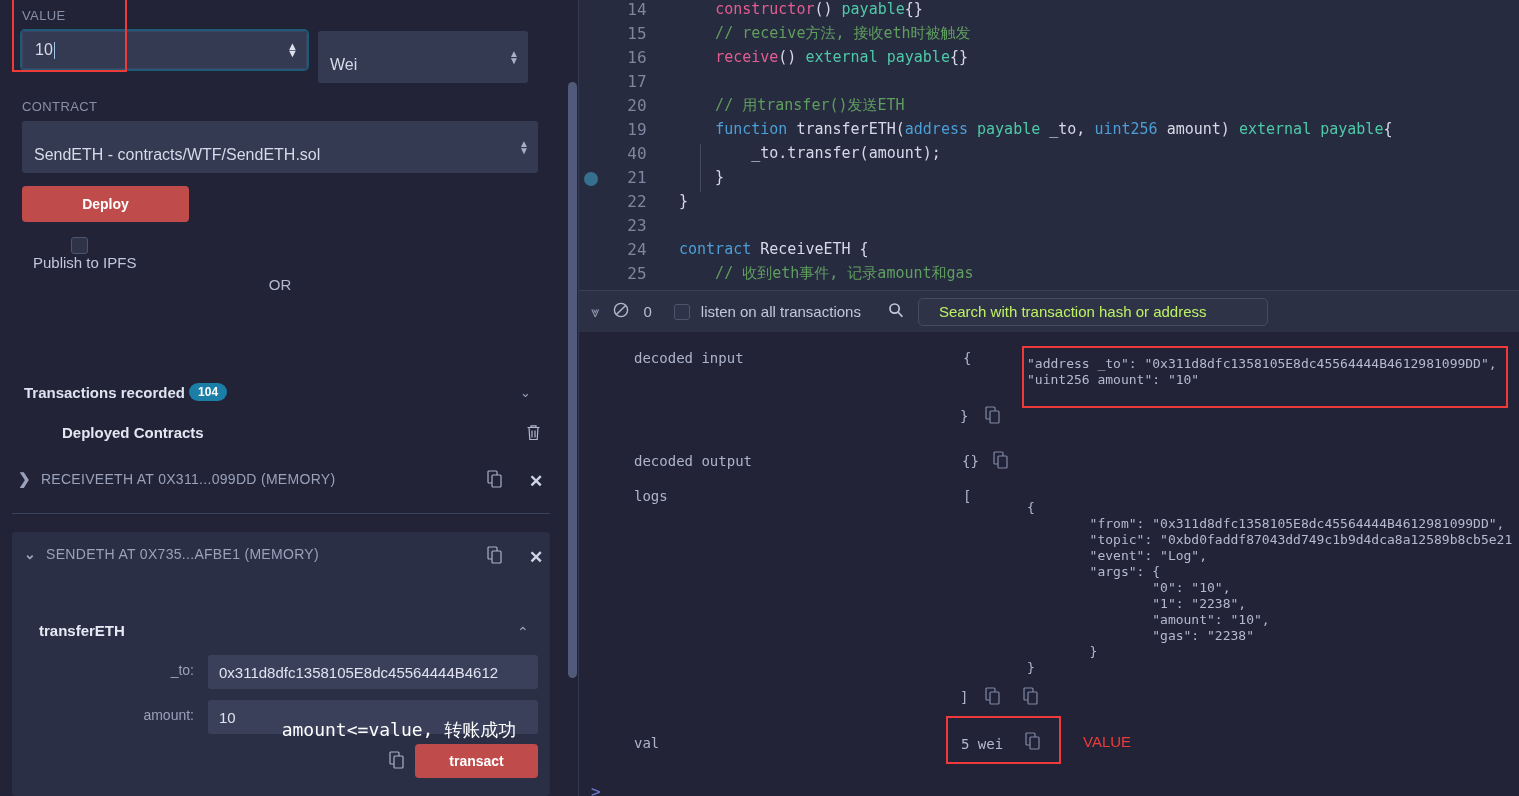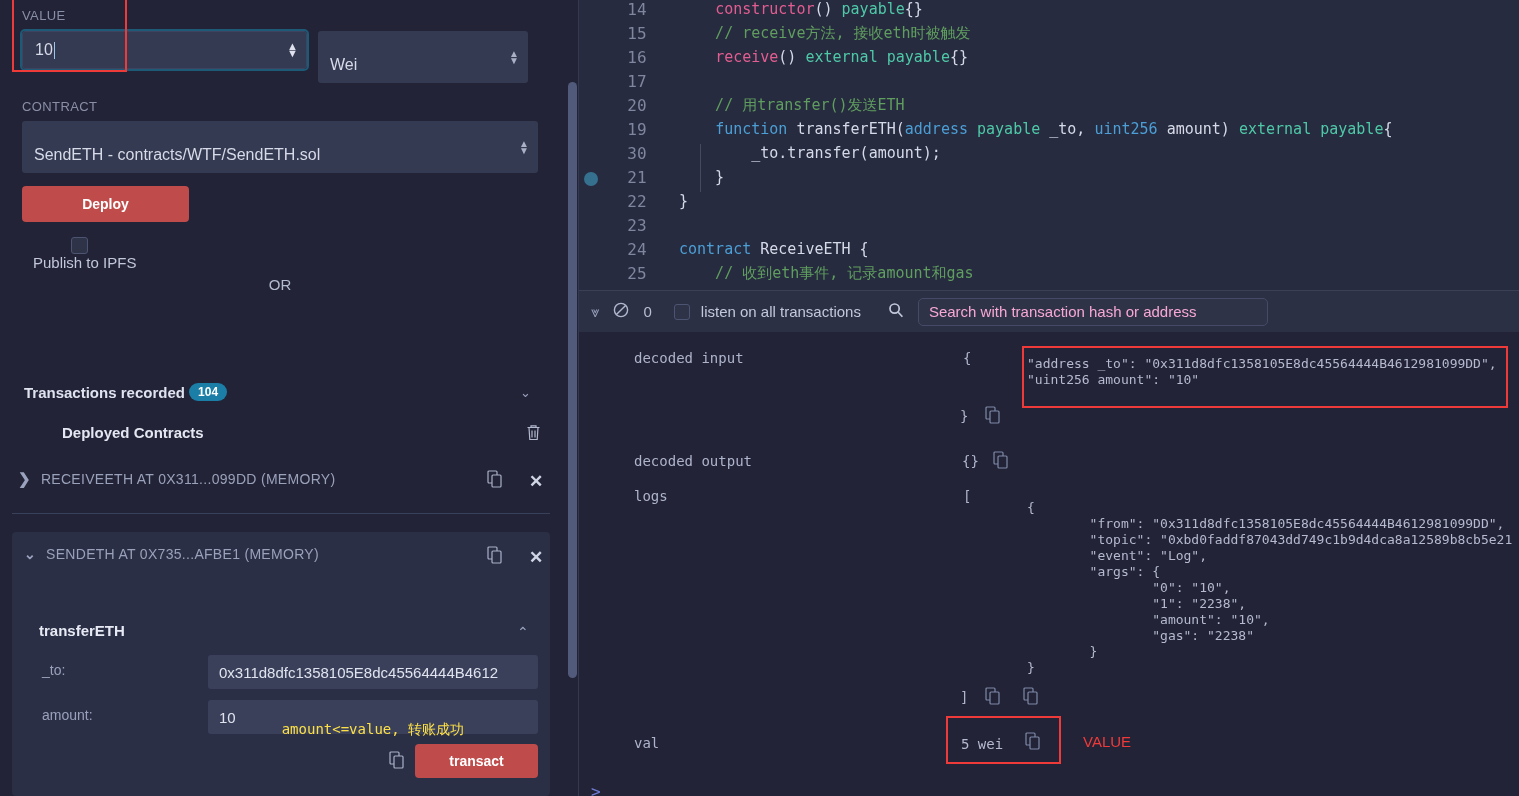--- a/index.html
+++ b/index.html
@@ -72,33 +72,33 @@
   }
   .chev { color: #9aa2bd; font-size: 13px; }
   .contract-row {
     display: flex; align-items: center; font-size: 14px;
     color: #9aa1ba; letter-spacing: .3px;
   }
   .deployed-card {
     background: #2a2f45; border-radius: 4px;
   }
   .arg-label {
-    font-size: 14px; color: #9aa1ba; text-align: left; padding-right: 8px;
+    font-size: 14px; color: #9aa1ba; text-align: right; padding-right: 8px;
   }
   .arg-input {
     height: 34px; background: #3a405a; border-radius: 3px;
     display: flex; align-items: center; padding-left: 11px;
     color: #e0e3ef; font-size: 15px; font-family: "Liberation Sans", sans-serif;
   }
   .btn-transact {
     background: #c04b4b; color: #fff; border: none; border-radius: 4px;
     font-size: 14px; font-weight: bold; cursor: pointer;
     height: 34px; padding: 4px 22px; font-family: "Liberation Sans", sans-serif;
   }
-  .note-red { color: #fde047; font-size: 14px; font-family: "Liberation Sans", sans-serif; margin-top: 25px;}
+  .note-red { color: #ffffff; font-size: 18px; font-family: "Liberation Sans", sans-serif; margin-top: 25px;}
 
   
   #left-scrollbar {
     position: absolute; left: 568px; top: 82px; width: 9px; height: 596px;
     background: #515a7a; border-radius: 5px;
   }
   #panel-divider {
     position: absolute; left: 578px; top: 0; width: 1px; height: 796px;
     background: #34394f;
   }
@@ -136,22 +136,22 @@
 
   
   #term-bar {
     position: absolute; left: 579px; top: 290px; right: 0; height: 42px;
     background: #2b3045; border-top: 1px solid #3b4057;
     display: flex; align-items: center; padding-left: 12px;
   }
   .tb-icon { color: #9aa2bd; margin-right: 14px; cursor: pointer; }
   .search-box {
     height: 28px; width: 350px; background: #2e3348; border: 1px solid #454b66;
-    border-radius: 5px; display: flex; align-items: center; padding-left: 10px;
-    color: #f9a8d4; font-size: 15px;
+    border-radius: 5px; display: flex; align-items: center; padding-left: 20px;
+    color: #bef264; font-size: 15px;
   }
   #term-body {
     position: absolute; left: 579px; top: 332px; right: 0; bottom: 0;
     background: #222336; overflow: hidden;
     font-family: "DejaVu Sans Mono", monospace; font-size: 14px;
     color: #b5bad0;
   }
   .kv-key { color: #aeb4cc; }
   .mono { font-family: "DejaVu Sans Mono", monospace; }
   .redbox { position: absolute; border: 2px solid #ef3a3a; }
@@ -273,21 +273,21 @@
   <div id="editor">
     <div id="editor-glyphs"></div>
     <div class="breakpoint" style="top:172px;"></div>
     <div id="code-lines">
         <div class="code-line" style="top: 0px; position: absolute; left: 0px; right: 0px;"><span class="lnum">14</span><span class="ctext"><span class="k-plain">    </span><span class="k-pink">constructor</span><span class="k-plain">() </span><span class="k-green">payable</span><span class="k-plain">{}</span></span></div>
         <div class="code-line" style="top: 24px; position: absolute; left: 0px; right: 0px;"><span class="lnum">15</span><span class="ctext"><span class="k-cmt">    // receive方法, 接收eth时被触发</span></span></div>
         <div class="code-line" style="top: 48px; position: absolute; left: 0px; right: 0px;"><span class="lnum">16</span><span class="ctext"><span class="k-plain">    </span><span class="k-pink">receive</span><span class="k-plain">() </span><span class="k-green">external</span><span class="k-plain"> </span><span class="k-green">payable</span><span class="k-plain">{}</span></span></div>
         <div class="code-line" style="top: 72px; position: absolute; left: 0px; right: 0px;"><span class="lnum">17</span><span class="ctext"></span></div>
         <div class="code-line" style="top: 96px; position: absolute; left: 0px; right: 0px;"><span class="lnum">20</span><span class="ctext"><span class="k-cmt">    // 用transfer()发送ETH</span></span></div>
         <div class="code-line" style="top: 120px; position: absolute; left: 0px; right: 0px;"><span class="lnum">19</span><span class="ctext"><span class="k-plain">    </span><span class="k-blue">function</span><span class="k-plain"> transferETH(</span><span class="k-blue">address</span><span class="k-plain"> </span><span class="k-green">payable</span><span class="k-plain"> _to, </span><span class="k-blue">uint256</span><span class="k-plain"> amount) </span><span class="k-green">external</span><span class="k-plain"> </span><span class="k-green">payable</span><span class="k-plain">{</span></span></div>
-        <div class="code-line" style="top: 144px; position: absolute; left: 0px; right: 0px;"><span class="lnum">30</span><span class="indent-guide"></span><span class="ctext"><span class="k-plain">        _to.transfer(amount);</span></span></div>
+        <div class="code-line" style="top: 144px; position: absolute; left: 0px; right: 0px;"><span class="lnum">40</span><span class="indent-guide"></span><span class="ctext"><span class="k-plain">        _to.transfer(amount);</span></span></div>
         <div class="code-line" style="top: 168px; position: absolute; left: 0px; right: 0px;"><span class="lnum">21</span><span class="indent-guide"></span><span class="ctext"><span class="k-plain">    }</span></span></div>
         <div class="code-line" style="top: 192px; position: absolute; left: 0px; right: 0px;"><span class="lnum">22</span><span class="ctext"><span class="k-plain">}</span></span></div>
         <div class="code-line" style="top: 216px; position: absolute; left: 0px; right: 0px;"><span class="lnum">23</span><span class="ctext"></span></div>
         <div class="code-line" style="top: 240px; position: absolute; left: 0px; right: 0px;"><span class="lnum">24</span><span class="ctext"><span class="k-blue">contract</span><span class="k-plain"> ReceiveETH {</span></span></div>
         <div class="code-line" style="top: 264px; position: absolute; left: 0px; right: 0px;"><span class="lnum">25</span><span class="ctext"><span class="k-cmt">    // 收到eth事件, 记录amount和gas</span></span></div>
       </div>
   </div>
 
   <div id="term-bar">
     <span class="tb-icon" style="font-size:15px;">⩔</span>

